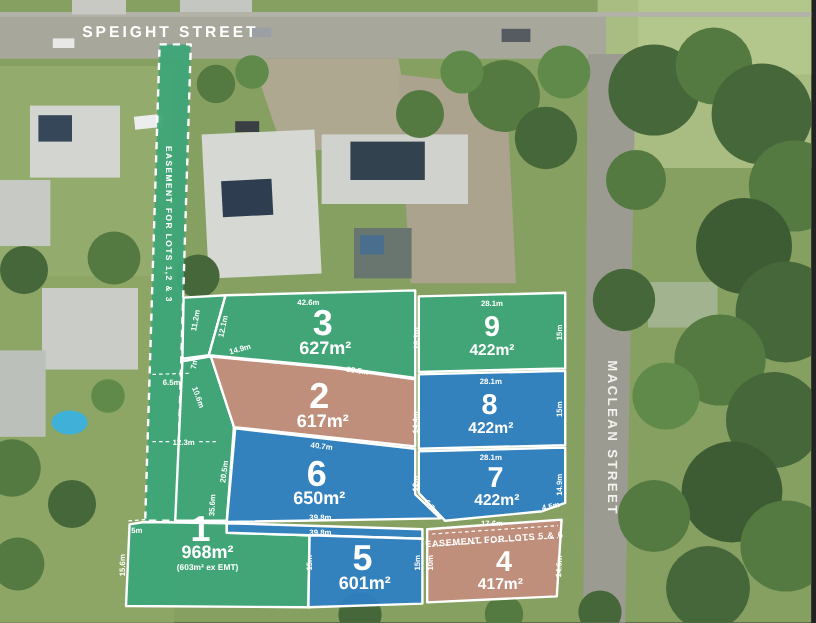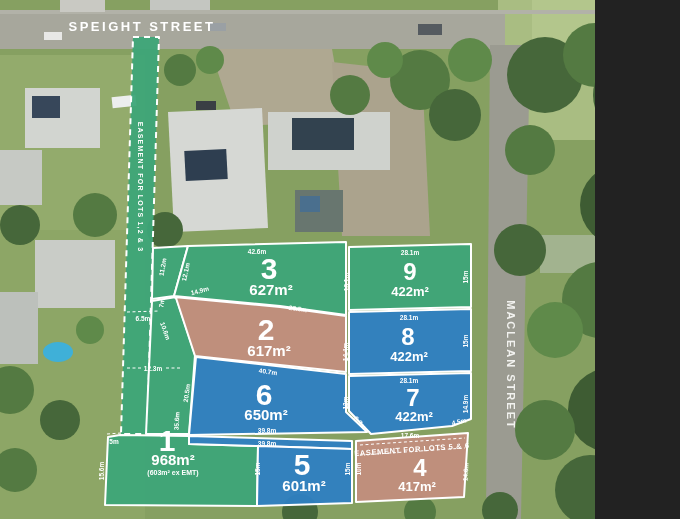--- a/index.html
+++ b/index.html
@@ -1,16 +1,16 @@
 <!DOCTYPE html>
 <html><head>
 <meta charset="utf-8">
 <style>
   html,body{margin:0;padding:0;background:#222;}
-  #stage{position:relative;width:595px;height:519px;overflow:hidden;font-family:"Liberation Sans",sans-serif;}
+  #stage{position:relative;width:676px;height:519px;overflow:hidden;font-family:"Liberation Sans",sans-serif;}
   svg{position:absolute;inset:0;display:block;}
   .street-label{font:bold 13px "Liberation Sans",sans-serif;fill:#ffffff;letter-spacing:2.5px;}
   .street-label-v{font:bold 11px "Liberation Sans",sans-serif;fill:#f2f2ef;letter-spacing:2px;}
   .ease-label{font:bold 7px "Liberation Sans",sans-serif;fill:#ffffff;letter-spacing:1.2px;}
   .ease-label2{font:bold 7.5px "Liberation Sans",sans-serif;fill:#ffffff;letter-spacing:.6px;}
   .lotnum-lg{font:bold 30px "Liberation Sans",sans-serif;fill:#ffffff;}
   .lotnum-sm{font:bold 24px "Liberation Sans",sans-serif;fill:#ffffff;}
   .lotarea-lg{font:bold 15px "Liberation Sans",sans-serif;fill:#ffffff;}
   .lotarea-sm{font:bold 13px "Liberation Sans",sans-serif;fill:#ffffff;}
   .lotnote{font:bold 7px "Liberation Sans",sans-serif;fill:#ffffff;}

